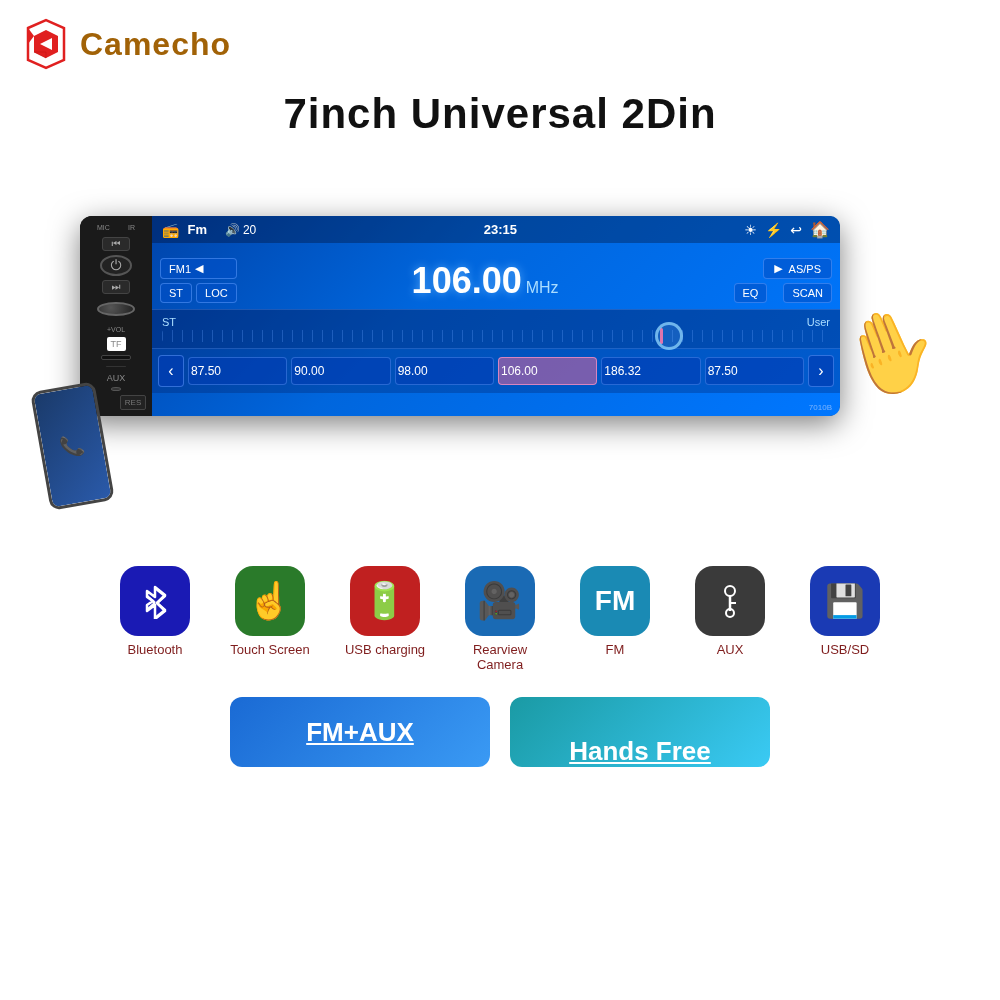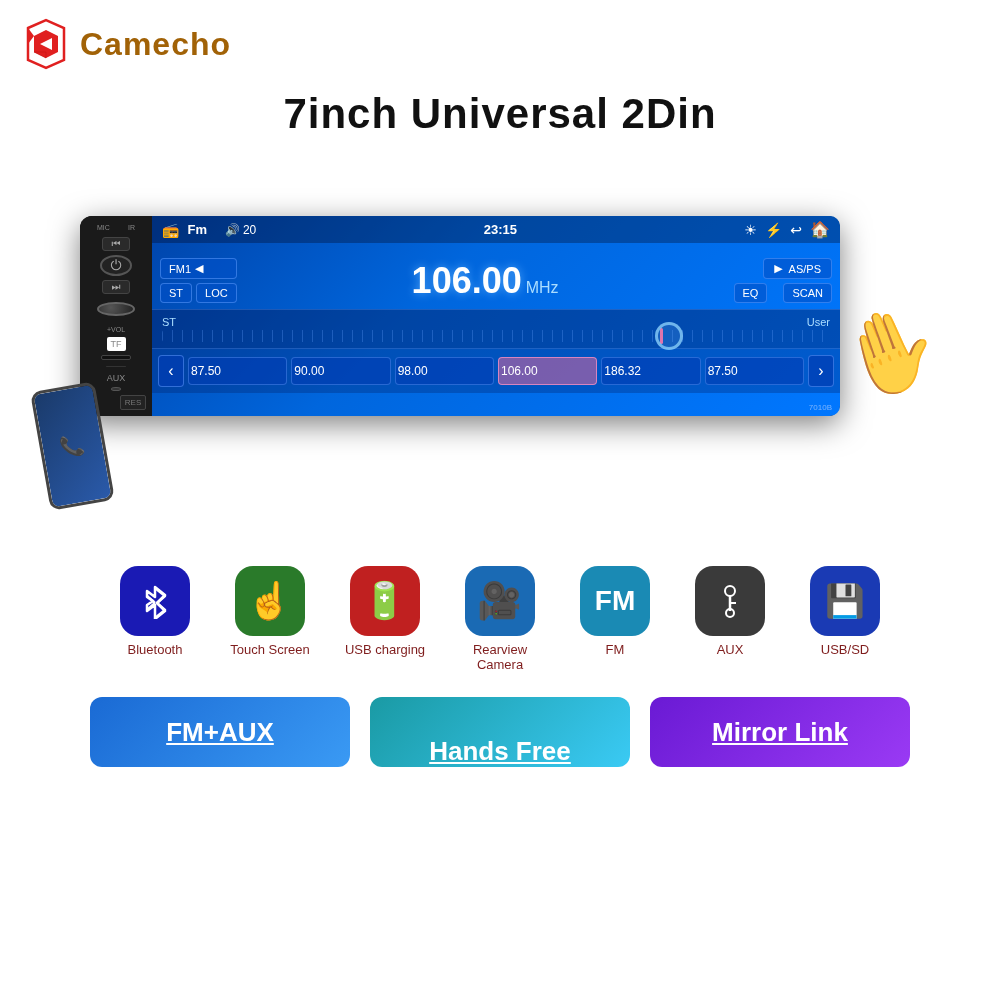--- a/index.html
+++ b/index.html
@@ -654,16 +654,13 @@
 
 </div>
 
 <div class="badges-section">
   <div class="badge badge-blue">
     <span>FM+AUX</span>
   </div>
   <div class="badge badge-teal">
     <span>Hands Free</span>
   </div>
-  <div class="badge badge-purple">
-    <span>Mirror Link</span>
-  </div>
 </div>
 
 </body></html>

